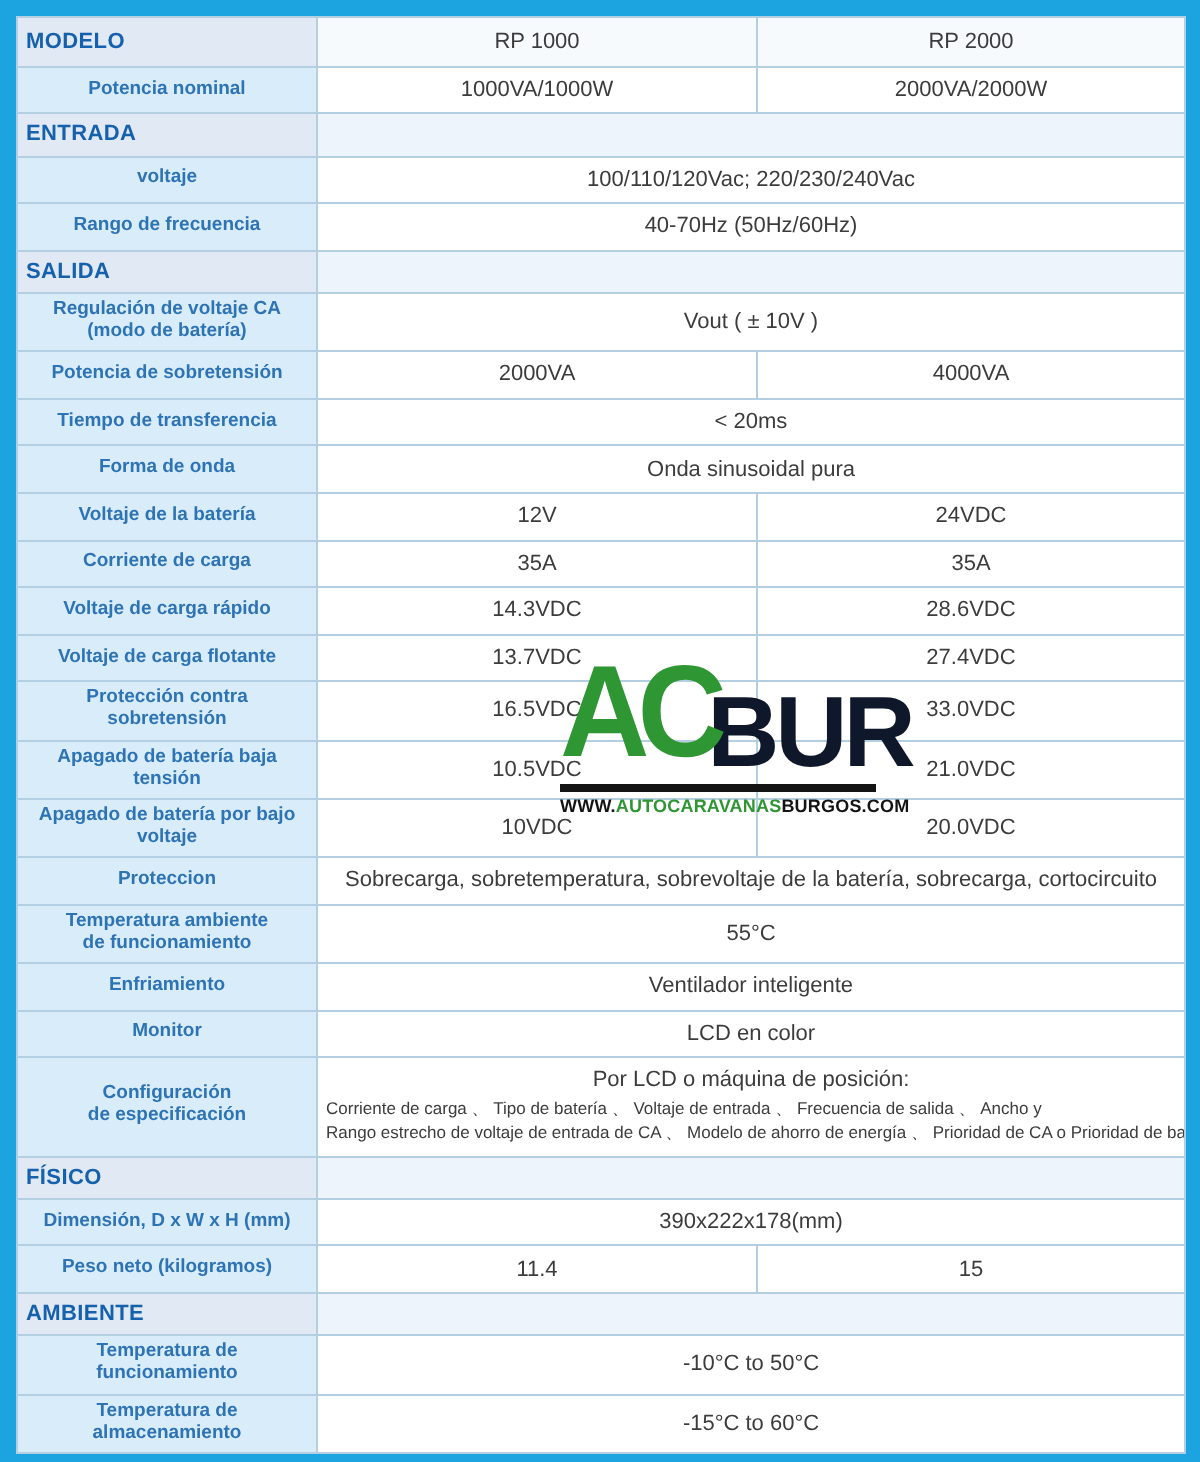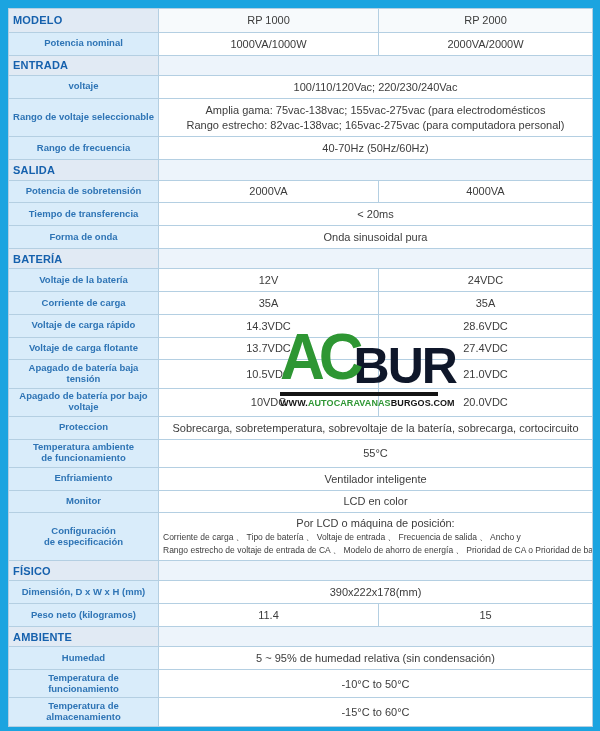--- a/index.html
+++ b/index.html
@@ -143,69 +143,70 @@
           <td class="val">2000VA/2000W</td>
         </tr>
         <tr class="r-section">
           <td class="sec-label">ENTRADA</td>
           <td class="sec-rest" colspan="2"></td>
         </tr>
         <tr class="r-default">
           <td class="label">voltaje</td>
           <td class="val" colspan="2">100/110/120Vac; 220/230/240Vac</td>
         </tr>
-        <tr class="r-tall2">
-          <td class="label">Rango de voltaje seleccionable</td>
-          <td class="val" colspan="2">Amplia gama: 75vac-138vac; 155vac-275vac (para electrodomésticos
-Rango estrecho: 82vac-138vac; 165vac-275vac (para computadora personal)</td>
-        </tr>
         <tr class="r-default">
           <td class="label">Rango de frecuencia</td>
           <td class="val" colspan="2">40-70Hz (50Hz/60Hz)</td>
         </tr>
         <tr class="r-section">
           <td class="sec-label">SALIDA</td>
           <td class="sec-rest" colspan="2"></td>
+        </tr>
+        <tr class="r-default">
+          <td class="label">Regulación de voltaje CA
+(modo de batería)</td>
+          <td class="val" colspan="2">Vout ( ± 10V )</td>
         </tr>
         <tr class="r-default">
           <td class="label">Potencia de sobretensión</td>
           <td class="val">2000VA</td>
           <td class="val">4000VA</td>
         </tr>
         <tr class="r-default">
           <td class="label">Tiempo de transferencia</td>
           <td class="val" colspan="2">&lt; 20ms</td>
         </tr>
         <tr class="r-default">
           <td class="label">Forma de onda</td>
           <td class="val" colspan="2">Onda sinusoidal pura</td>
         </tr>
-        <tr class="r-section">
-          <td class="sec-label">BATERÍA</td>
-          <td class="sec-rest" colspan="2"></td>
-        </tr>
         <tr class="r-default">
           <td class="label">Voltaje de la batería</td>
           <td class="val">12V</td>
           <td class="val">24VDC</td>
         </tr>
         <tr class="r-default">
           <td class="label">Corriente de carga</td>
           <td class="val">35A</td>
           <td class="val">35A</td>
         </tr>
         <tr class="r-default">
           <td class="label">Voltaje de carga rápido</td>
           <td class="val">14.3VDC</td>
           <td class="val">28.6VDC</td>
         </tr>
         <tr class="r-default">
           <td class="label">Voltaje de carga flotante</td>
           <td class="val">13.7VDC</td>
           <td class="val">27.4VDC</td>
+        </tr>
+        <tr class="r-default">
+          <td class="label">Protección contra sobretensión</td>
+          <td class="val">16.5VDC</td>
+          <td class="val">33.0VDC</td>
         </tr>
         <tr class="r-default">
           <td class="label">Apagado de batería baja tensión</td>
           <td class="val">10.5VDC</td>
           <td class="val">21.0VDC</td>
         </tr>
         <tr class="r-default">
           <td class="label">Apagado de batería por bajo voltaje</td>
           <td class="val">10VDC</td>
           <td class="val">20.0VDC</td>
@@ -245,24 +246,20 @@
           <td class="val" colspan="2">390x222x178(mm)</td>
         </tr>
         <tr class="r-default">
           <td class="label">Peso neto (kilogramos)</td>
           <td class="val">11.4</td>
           <td class="val">15</td>
         </tr>
         <tr class="r-section">
           <td class="sec-label">AMBIENTE</td>
           <td class="sec-rest" colspan="2"></td>
-        </tr>
-        <tr class="r-default">
-          <td class="label">Humedad</td>
-          <td class="val" colspan="2">5 ~ 95% de humedad relativa (sin condensación)</td>
         </tr>
         <tr class="r-default">
           <td class="label">Temperatura de funcionamiento</td>
           <td class="val" colspan="2">-10°C to 50°C</td>
         </tr>
         <tr class="r-default">
           <td class="label">Temperatura de almacenamiento</td>
           <td class="val" colspan="2">-15°C to 60°C</td>
         </tr>
       </tbody>

